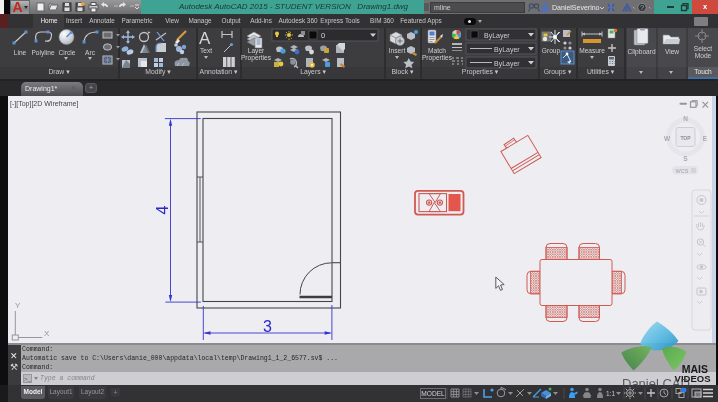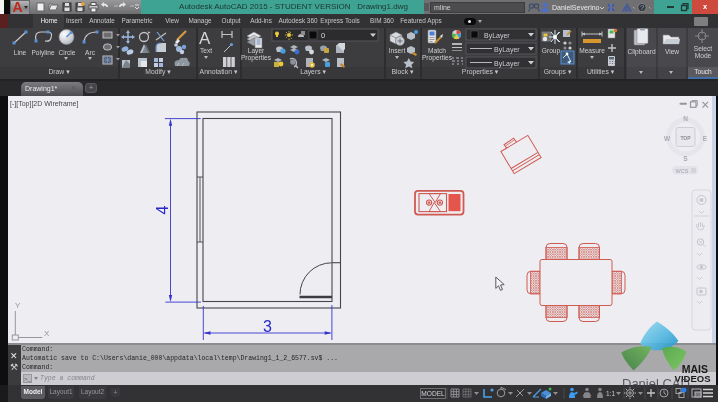--- a/index.html
+++ b/index.html
@@ -37,21 +37,21 @@
         <rect x="56" y="1.5" width="5" height="3" fill="#eee" stroke="#555"></rect>
         <rect x="56" y="7" width="5" height="4" fill="#eee" stroke="#555"></rect>
   </g>
   <path d="M69 6 q0 -3.5 4 -3.5 l0 -1.5 3 2.5 -3 2.5 0 -1.5 q-2.5 0 -2.5 1.5 z" fill="#e4e4e6" transform="translate(142,0) scale(-1,1)"></path>
   <path d="M84 6 q0 -3.5 4 -3.5 l0 -1.5 3 2.5 -3 2.5 0 -1.5 q-2.5 0 -2.5 1.5 z" fill="#e4e4e6"></path>
   <path d="M79 5 l4 0" stroke="#bbb"></path>
   <path d="M95 5 l4 0" stroke="#bbb"></path>
   <path d="M100 4 l4 0 m-4 2 l2 2 2 -2" stroke="#ddd" fill="none"></path>
 </svg>
 
-<div class="a" style="left:145px;top:0;width:297px;height:20px;color:#1c3530;font-size:8px;line-height:14px;text-align:center;">Autodesk AutoCAD 2015 - STUDENT VERSION&nbsp;&nbsp;&nbsp;Drawing1.dwg</div>
+<div class="a" style="left:145px;top:0;width:297px;height:20px;color:#1c3530;font-size:8px;line-height:14px;text-align:center;font-style:italic;">Autodesk AutoCAD 2015 - STUDENT VERSION&nbsp;&nbsp;&nbsp;Drawing1.dwg</div>
 
 <div class="a" style="left:424px;top:0;width:230px;height:14px;background:#707073;"></div>
 <div class="a" style="left:424px;top:3px;width:5px;height:8px;background:#58585b;"></div>
 <div class="a" style="left:430px;top:1.5px;width:95px;height:11px;background:#4c4c4f;border:1px solid #3c3c3f;box-sizing:border-box;"></div>
 <div class="a" style="left:434px;top:1.5px;width:60px;height:11px;color:#cfcfd2;font-size:7px;line-height:11px;">mline</div>
 <svg class="a" style="left:528px;top:2px;" width="130" height="11" viewBox="0 0 130 11">
   <g fill="none" stroke="#3c4b66" stroke-width="1.2">
     <circle cx="3.5" cy="4" r="2.2"></circle>
         <circle cx="8.5" cy="4" r="2.2"></circle>
         <path d="M2 6.5 l-1.5 3 M10 6.5 l1.5 3"></path>

